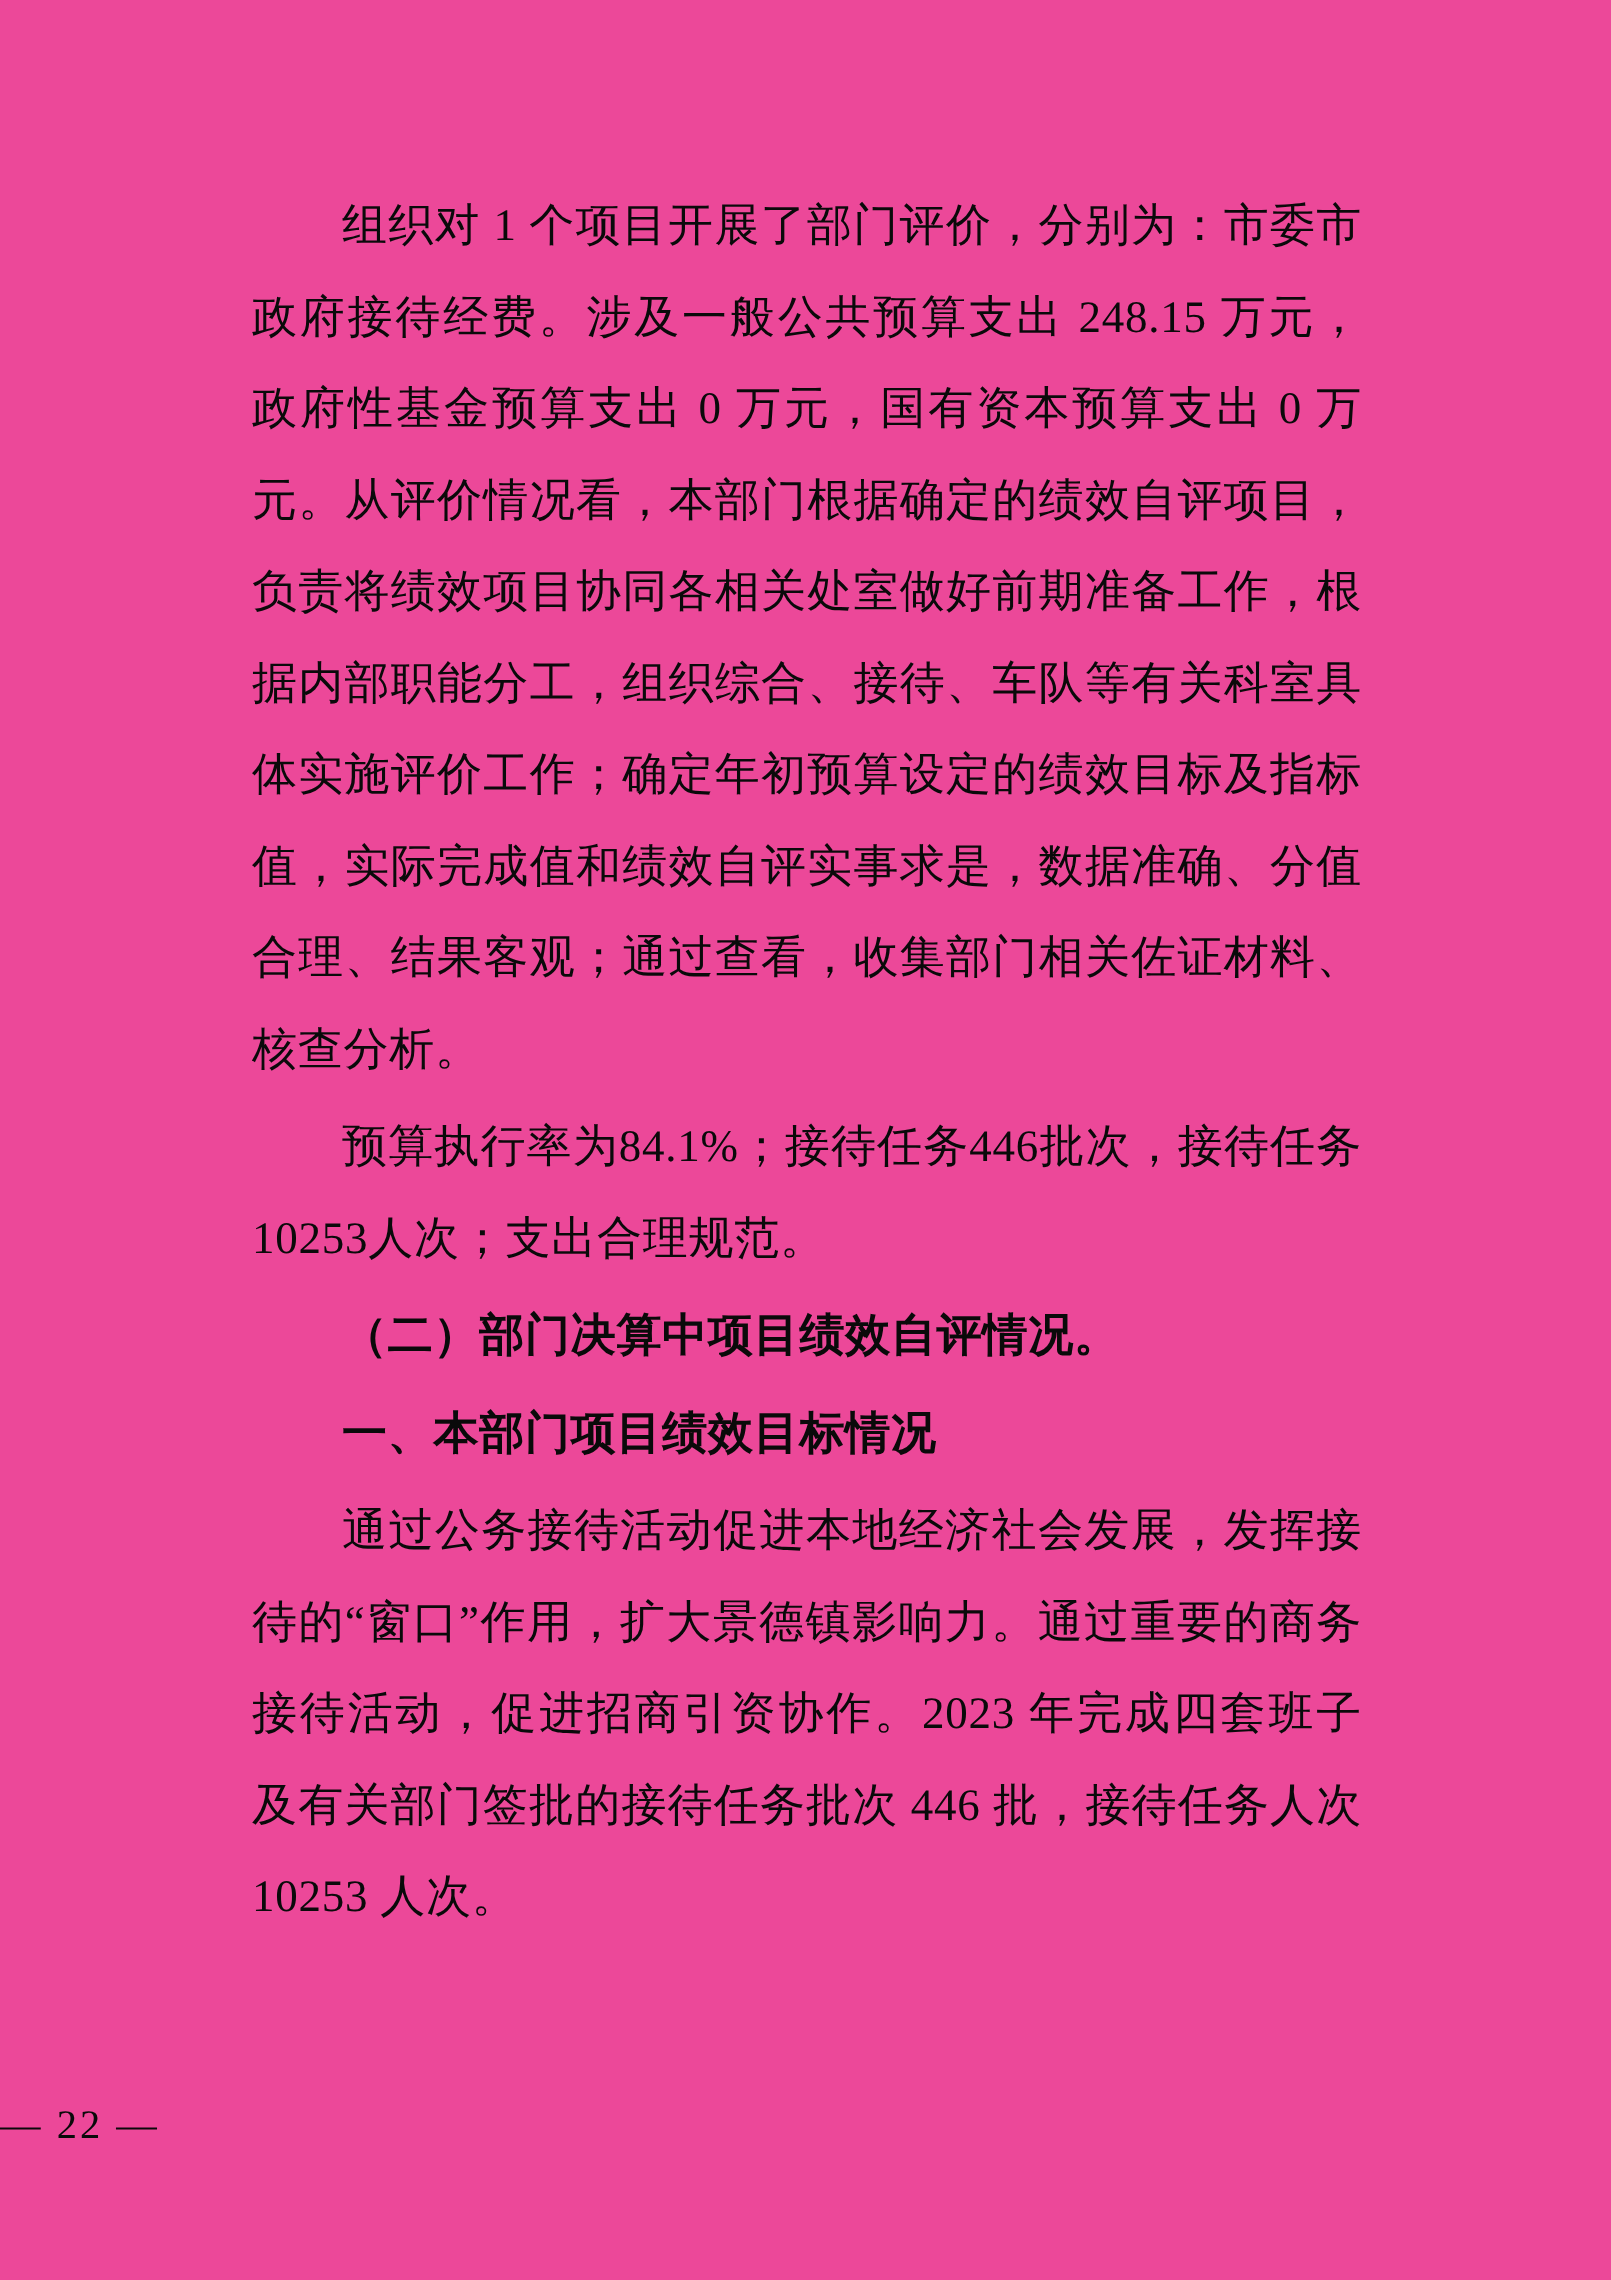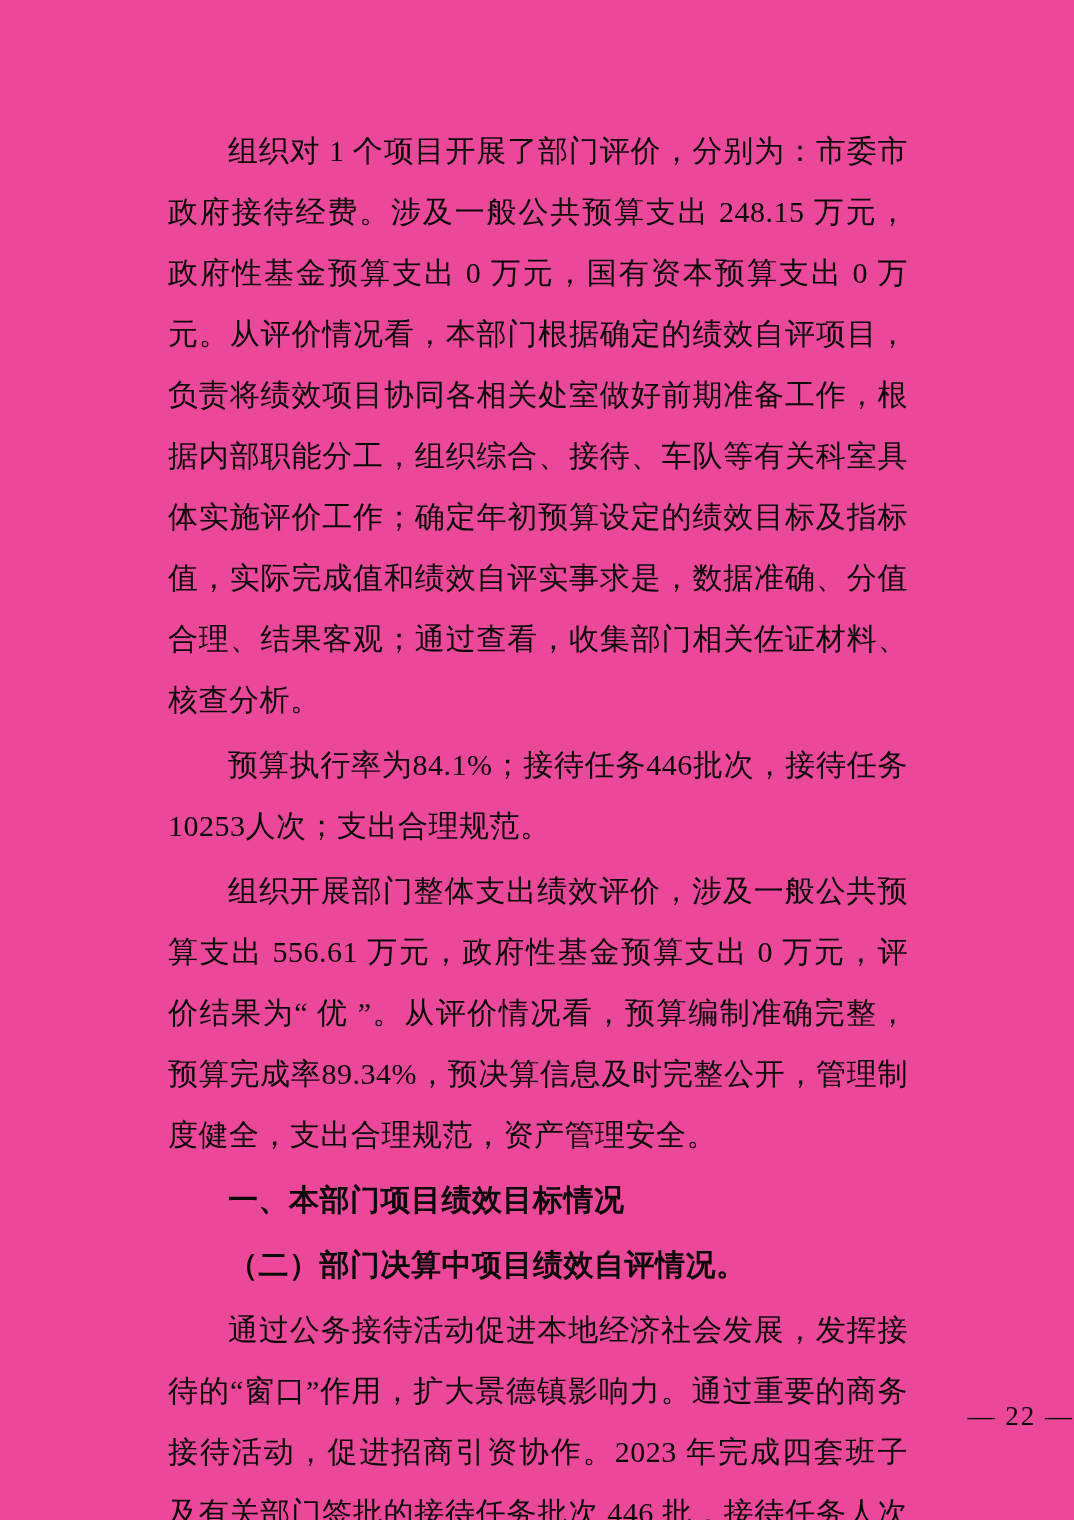--- a/index.html
+++ b/index.html
@@ -40,33 +40,32 @@
     line-height: 61px;
     font-weight: bold;
     text-indent: 60px;
     letter-spacing: 0.5px;
   }
   .footer {
     position: absolute;
     left: 0;
     right: 0;
     bottom: 88px;
-    text-align: right;
+    text-align: left;
     font-size: 27px;
     font-family: "Liberation Serif", "DejaVu Serif", serif;
     color: #0a0a0a;
     letter-spacing: 2px;
   }
 </style>
 </head>
 <body>
 
 <div class="page">
   <div class="content">
     <p class="para indent">组织对 1 个项目开展了部门评价，分别为：市委市政府接待经费。涉及一般公共预算支出 248.15  万元，政府性基金预算支出  0 万元，国有资本预算支出  0 万元。从评价情况看，本部门根据确定的绩效自评项目，负责将绩效项目协同各相关处室做好前期准备工作，根据内部职能分工，组织综合、接待、车队等有关科室具体实施评价工作；确定年初预算设定的绩效目标及指标值，实际完成值和绩效自评实事求是，数据准确、分值合理、结果客观；通过查看，收集部门相关佐证材料、核查分析。</p>
     <p class="para indent">预算执行率为84.1%；接待任务446批次，接待任务10253人次；支出合理规范。</p>
-    <p class="para indent">组织开展部门整体支出绩效评价，涉及一般公共预算支出  556.61  万元，政府性基金预算支出  0  万元，评价结果为“ 优 ”。从评价情况看，预算编制准确完整，预算完成率89.34%，预决算信息及时完整公开，管理制度健全，支出合理规范，资产管理安全。</p>
+    <p class="heading">（二）部门决算中项目绩效自评情况。</p>
     <p class="heading">一、本部门项目绩效目标情况</p>
-    <p class="heading">（二）部门决算中项目绩效自评情况。</p>
     <p class="para indent">通过公务接待活动促进本地经济社会发展，发挥接待的“窗口”作用，扩大景德镇影响力。通过重要的商务接待活动，促进招商引资协作。2023 年完成四套班子及有关部门签批的接待任务批次 446 批，接待任务人次 10253 人次。</p>
   </div>
   <div class="footer">— 22 —</div>
 </div>
 
 </body></html>

